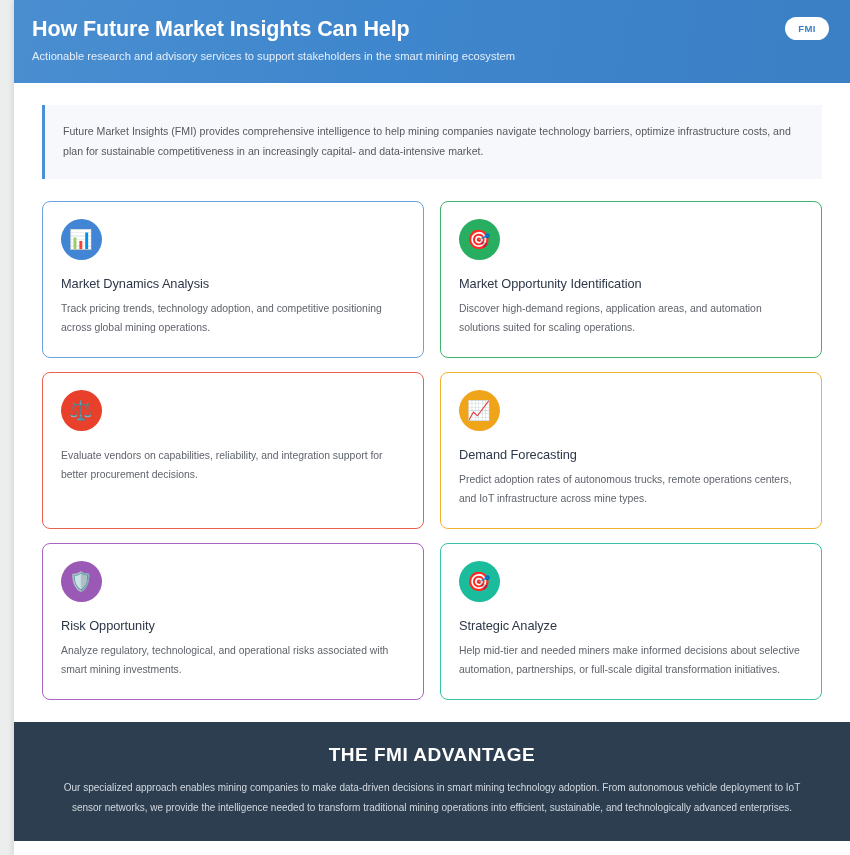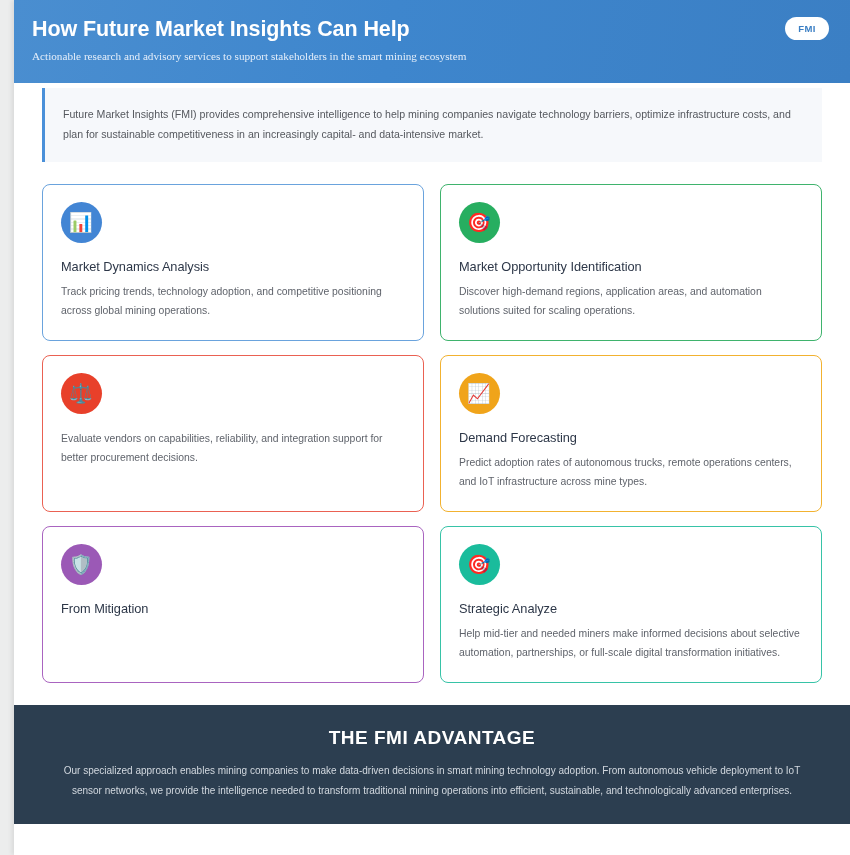--- a/index.html
+++ b/index.html
@@ -43,41 +43,40 @@
     font-weight: bold;
     color: #ffffff;
     letter-spacing: -0.1px;
     line-height: 1.25;
   }
   .header-sub {
     margin-top: 7px;
     font-size: 11.2px;
     color: #e4eefa;
     font-weight: normal;
-    font-family: Liberation Serif, serif;
   }
   .brand-badge {
     position: absolute;
     top: 17px;
     right: 21px;
     width: 44px;
     height: 23px;
     background: #ffffff;
     border-radius: 12px;
     display: flex;
     align-items: center;
     justify-content: center;
     font-size: 9.5px;
     font-weight: bold;
     color: #3b7fc4;
     letter-spacing: 0.4px;
   }
 
   
-  .body-wrap { padding: 5px 28px 0 28px; }
+  .body-wrap { padding: 22px 28px 0 28px; }
 
   .intro {
     background: #f6f8fb;
     border-left: 3px solid #4a90d9;
     padding: 17px 20px 18px 18px;
     margin-bottom: 22px;
   }
   .intro p {
     font-size: 10.6px;
     line-height: 1.85;
@@ -179,21 +178,22 @@
         </div>
 
         <div class="card" style="border-color: rgb(242, 178, 48);">
           <div class="icon-circle" style="background: rgb(240, 164, 26);">📈</div>
           <div class="card-title">Demand Forecasting</div>
           <div class="card-desc">Predict adoption rates of autonomous trucks, remote operations centers, and IoT infrastructure across mine types.</div>
         </div>
 
         <div class="card" style="border-color: rgb(169, 100, 192);">
           <div class="icon-circle" style="background: rgb(155, 89, 182);">🛡️</div>
-          <div class="card-title">From Mitigation</div>
+          <div class="card-title">Risk Opportunity</div>
+          <div class="card-desc">Analyze regulatory, technological, and operational risks associated with smart mining investments.</div>
         </div>
 
         <div class="card" style="border-color: rgb(55, 195, 167);">
           <div class="icon-circle" style="background: rgb(26, 188, 156);">🎯</div>
           <div class="card-title">Strategic Analyze</div>
           <div class="card-desc">Help mid-tier and needed miners make informed decisions about selective automation, partnerships, or full-scale digital transformation initiatives.</div>
         </div>
 
       </div>
     </div>

